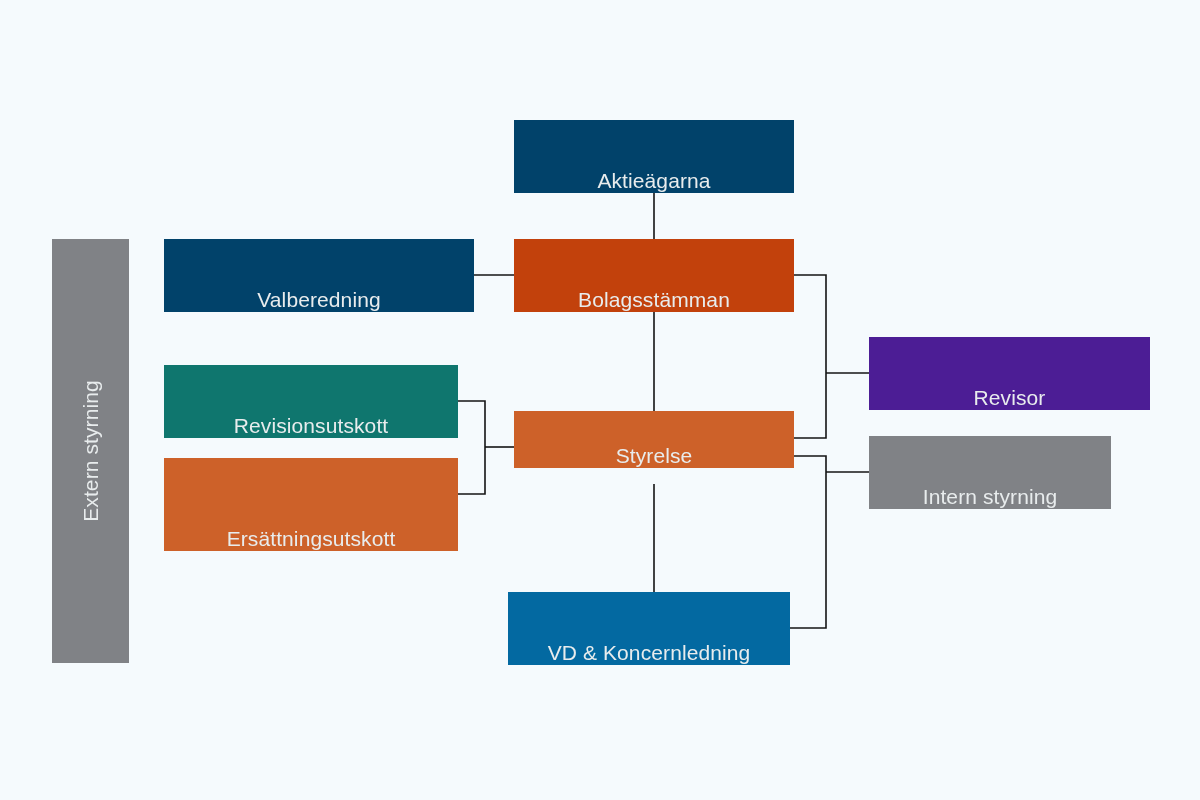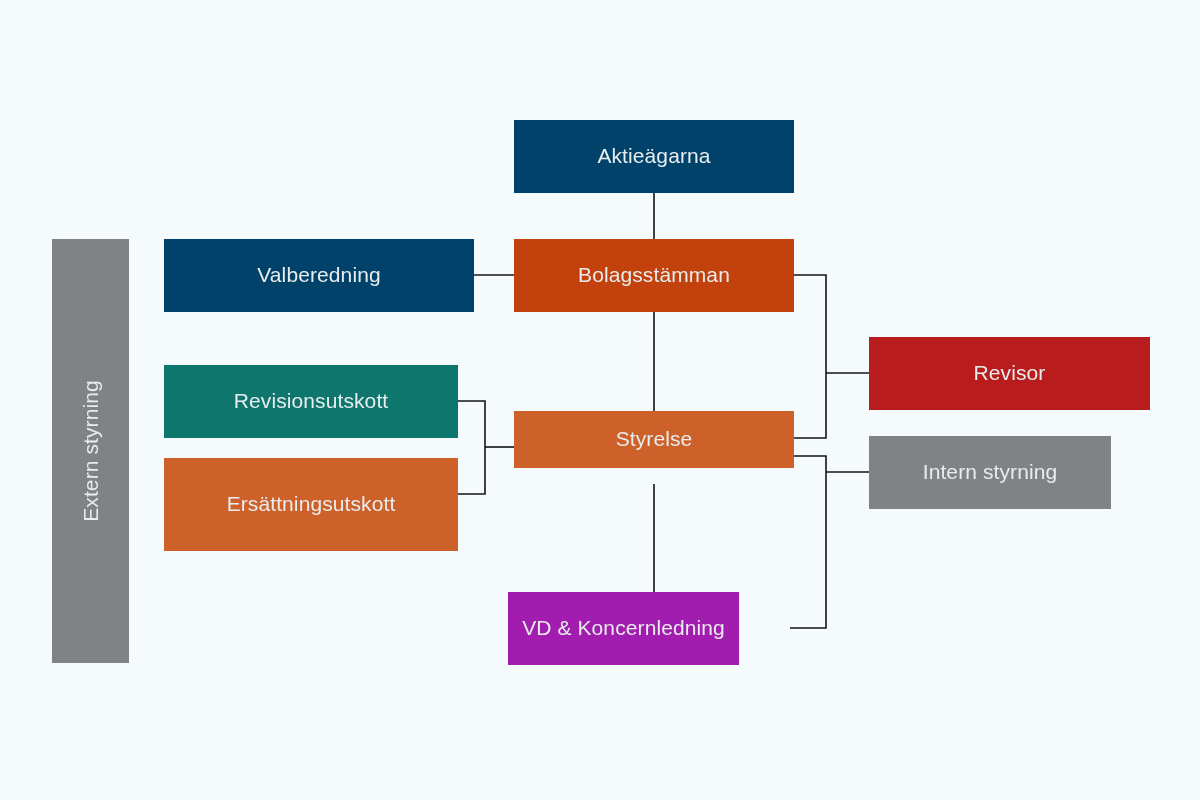--- a/index.html
+++ b/index.html
@@ -11,21 +11,21 @@
     position: relative;
     width: 1200px;
     height: 800px;
     background: #f5fafd;
     overflow: hidden;
     font-family: "Liberation Sans", sans-serif;
   }
   .box {
     position: absolute;
     display: flex;
-    align-items: center;
+    align-items: flex-end;
     justify-content: center;
     box-sizing: border-box;
     color: #e8eced;
     font-size: 21px;
     font-weight: 400;
     letter-spacing: 0.1px;
     text-align: center;
     line-height: 1.15;
     z-index: 3;
     padding: 0 8px;
@@ -89,24 +89,24 @@
       </div>
       <div class="box" style="left: 164px; top: 365px; width: 294px; height: 73px; background: #0f766e;">
         <span>Revisionsutskott</span>
       </div>
       <div class="box" style="left: 164px; top: 458px; width: 294px; height: 93px; background: rgb(205, 97, 41);">
         <span>Ersättningsutskott</span>
       </div>
       <div class="box" style="left: 514px; top: 411px; width: 280px; height: 57px; background: rgb(205, 97, 41);">
         <span>Styrelse</span>
       </div>
-      <div class="box" style="left: 508px; top: 592px; width: 231px; height: 73px; background: #a21caf;">
+      <div class="box" style="left: 508px; top: 592px; width: 282px; height: 73px; background: #0369a1;">
         <span>VD &amp; Koncernledning</span>
       </div>
-      <div class="box" style="left: 869px; top: 337px; width: 281px; height: 73px; background: #b91c1c;">
+      <div class="box" style="left: 869px; top: 337px; width: 281px; height: 73px; background: #4c1d95;">
         <span>Revisor</span>
       </div>
       <div class="box" style="left: 869px; top: 436px; width: 242px; height: 73px; background: rgb(128, 130, 134);">
         <span>Intern styrning</span>
       </div>
     </div>
 
 </div>
 
 </body></html>

